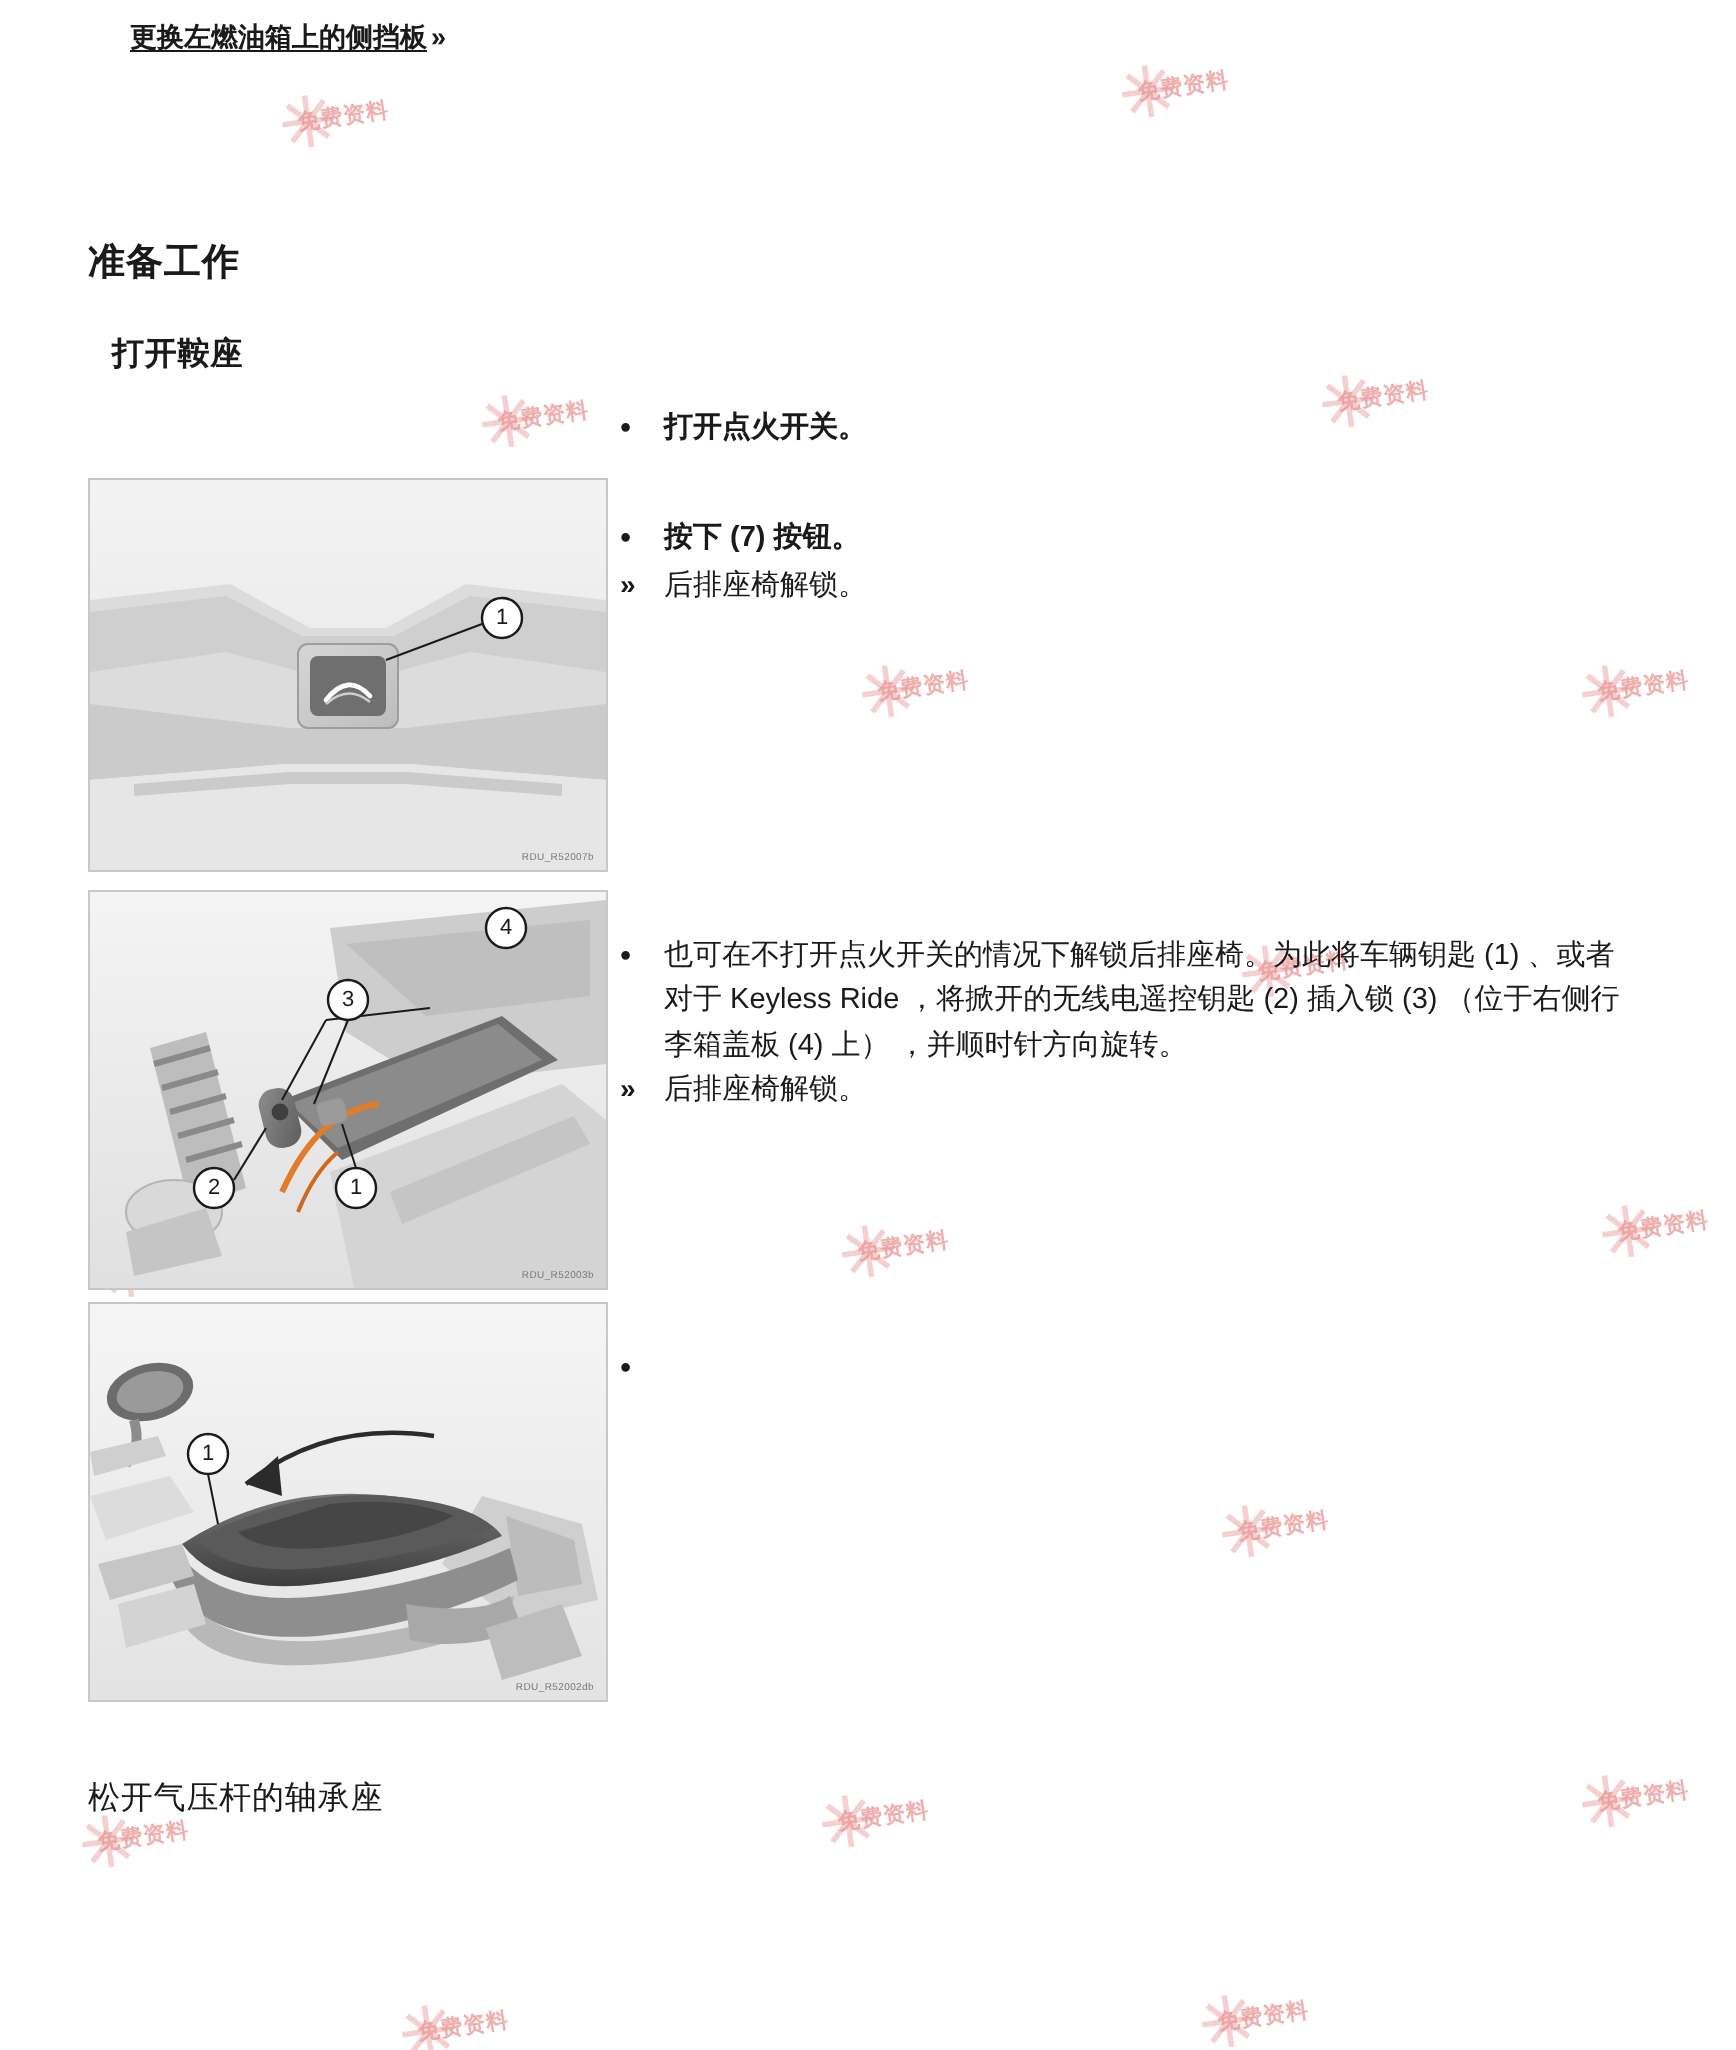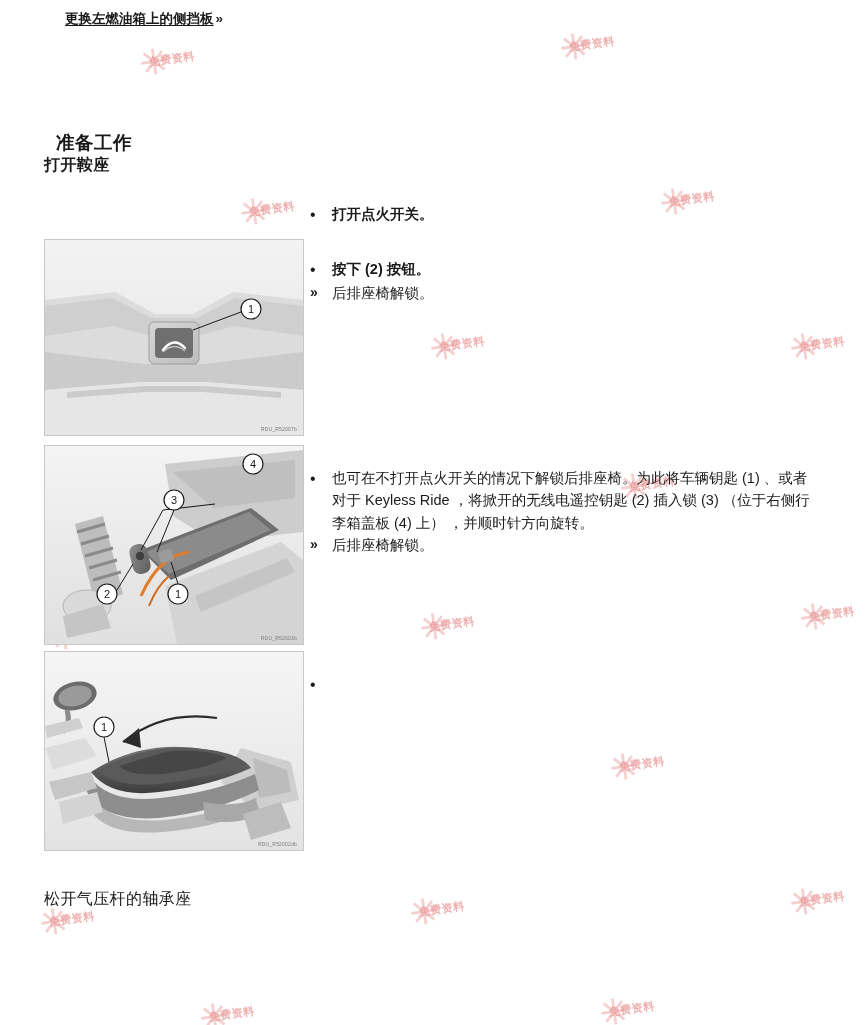--- a/index.html
+++ b/index.html
@@ -68,30 +68,30 @@
     position: absolute;
     left: 0;
     top: 0;
     width: 868px;
     z-index: 10;
   }
   h1.section-title {
     position: absolute;
     left: 44px;
     top: 118px;
-    margin: 12px;
+    margin: 0;
     font-size: 18.5px;
     font-weight: bold;
     letter-spacing: 0.5px;
   }
   h2.sub-title {
     position: absolute;
     left: 44px;
     top: 155px;
-    margin: 0;
+    margin: 12px;
     font-size: 16px;
     font-weight: bold;
     letter-spacing: 0.4px;
   }
   h2.sub-title-2 {
     position: absolute;
     left: 44px;
     top: 889px;
     margin: 0;
     font-size: 16px;
@@ -185,21 +185,21 @@
   <div class="step step-1">
     <div class="step-row">
       <span class="bullet dot">•</span>
       <span class="step-text bold">打开点火开关。</span>
     </div>
   </div>
 
   <div class="step step-2">
     <div class="step-row">
       <span class="bullet dot">•</span>
-      <span class="step-text bold">按下 (2) 按钮。</span>
+      <span class="step-text bold">按下 (7) 按钮。</span>
     </div>
     <div class="step-row">
       <span class="bullet arrow">»</span>
       <span class="step-text">后排座椅解锁。</span>
     </div>
   </div>
 
   <div class="step step-3">
     <div class="step-row">
       <span class="bullet dot">•</span>

